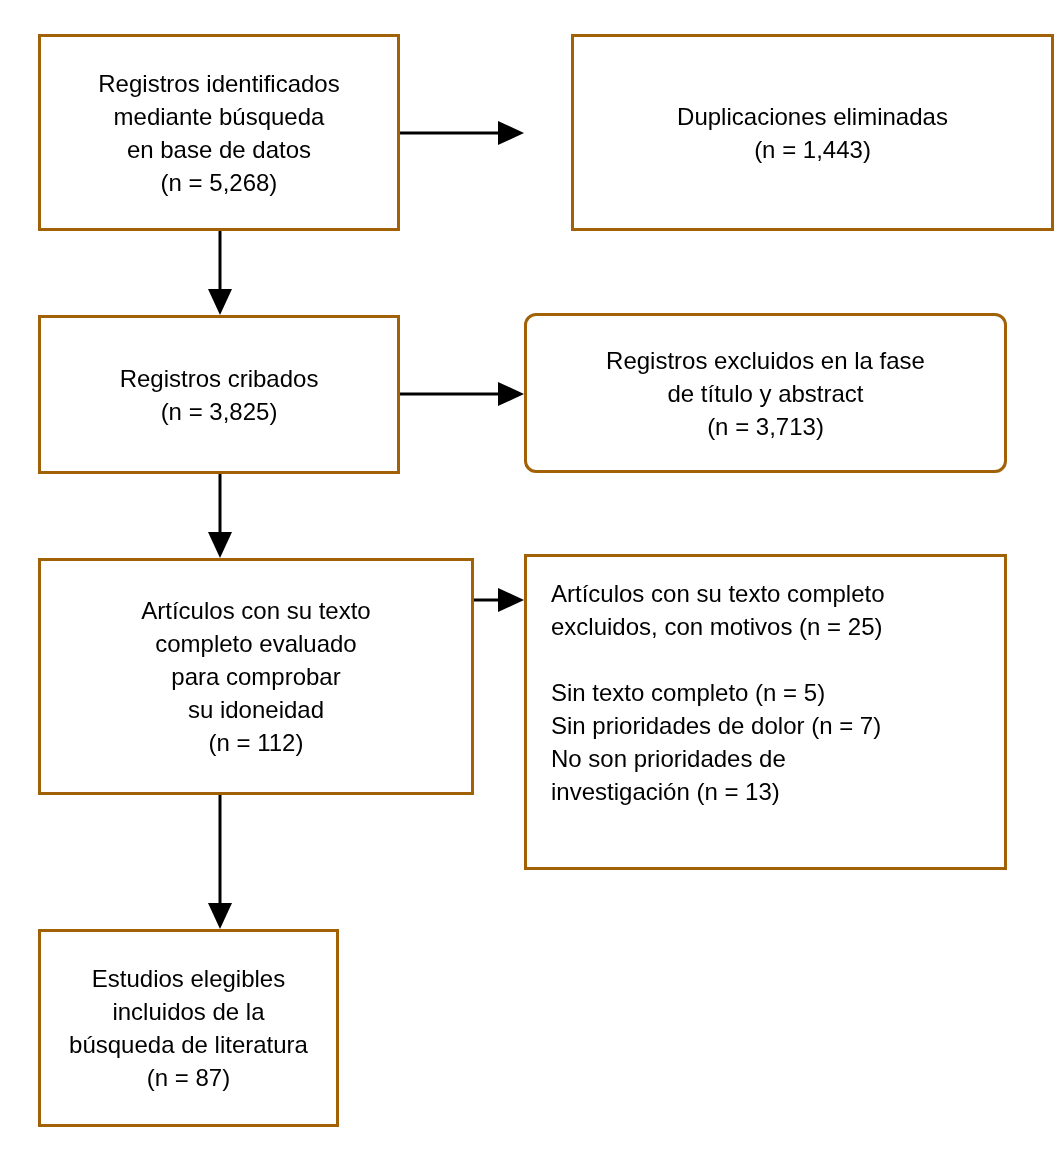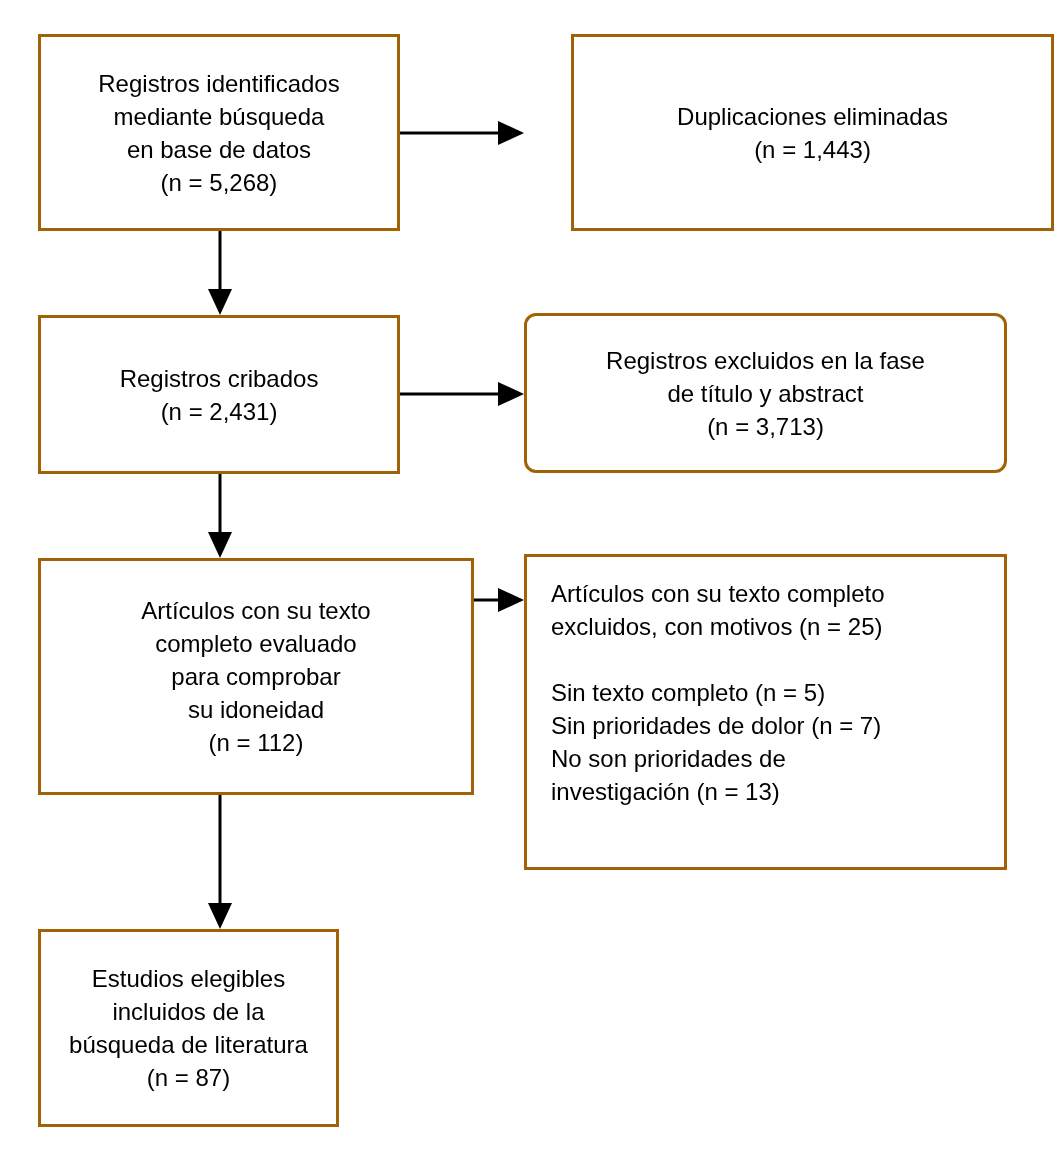--- a/index.html
+++ b/index.html
@@ -90,21 +90,21 @@
     </g>
   </svg>
 
   <div class="box b1">Registros identificados
 mediante búsqueda
 en base de datos
 (n = 5,268)</div>
   <div class="box b2">Duplicaciones eliminadas
 (n = 1,443)</div>
   <div class="box b3">Registros cribados
-(n = 2,431)</div>
+(n = 3,825)</div>
   <div class="box b4">Registros excluidos en la fase
 de título y abstract
 (n = 3,713)</div>
   <div class="box b5">Artículos con su texto
 completo evaluado
 para comprobar
 su idoneidad
 (n = 112)</div>
   <div class="box b6 top-left">Artículos con su texto completo
 excluidos, con motivos (n = 25)

